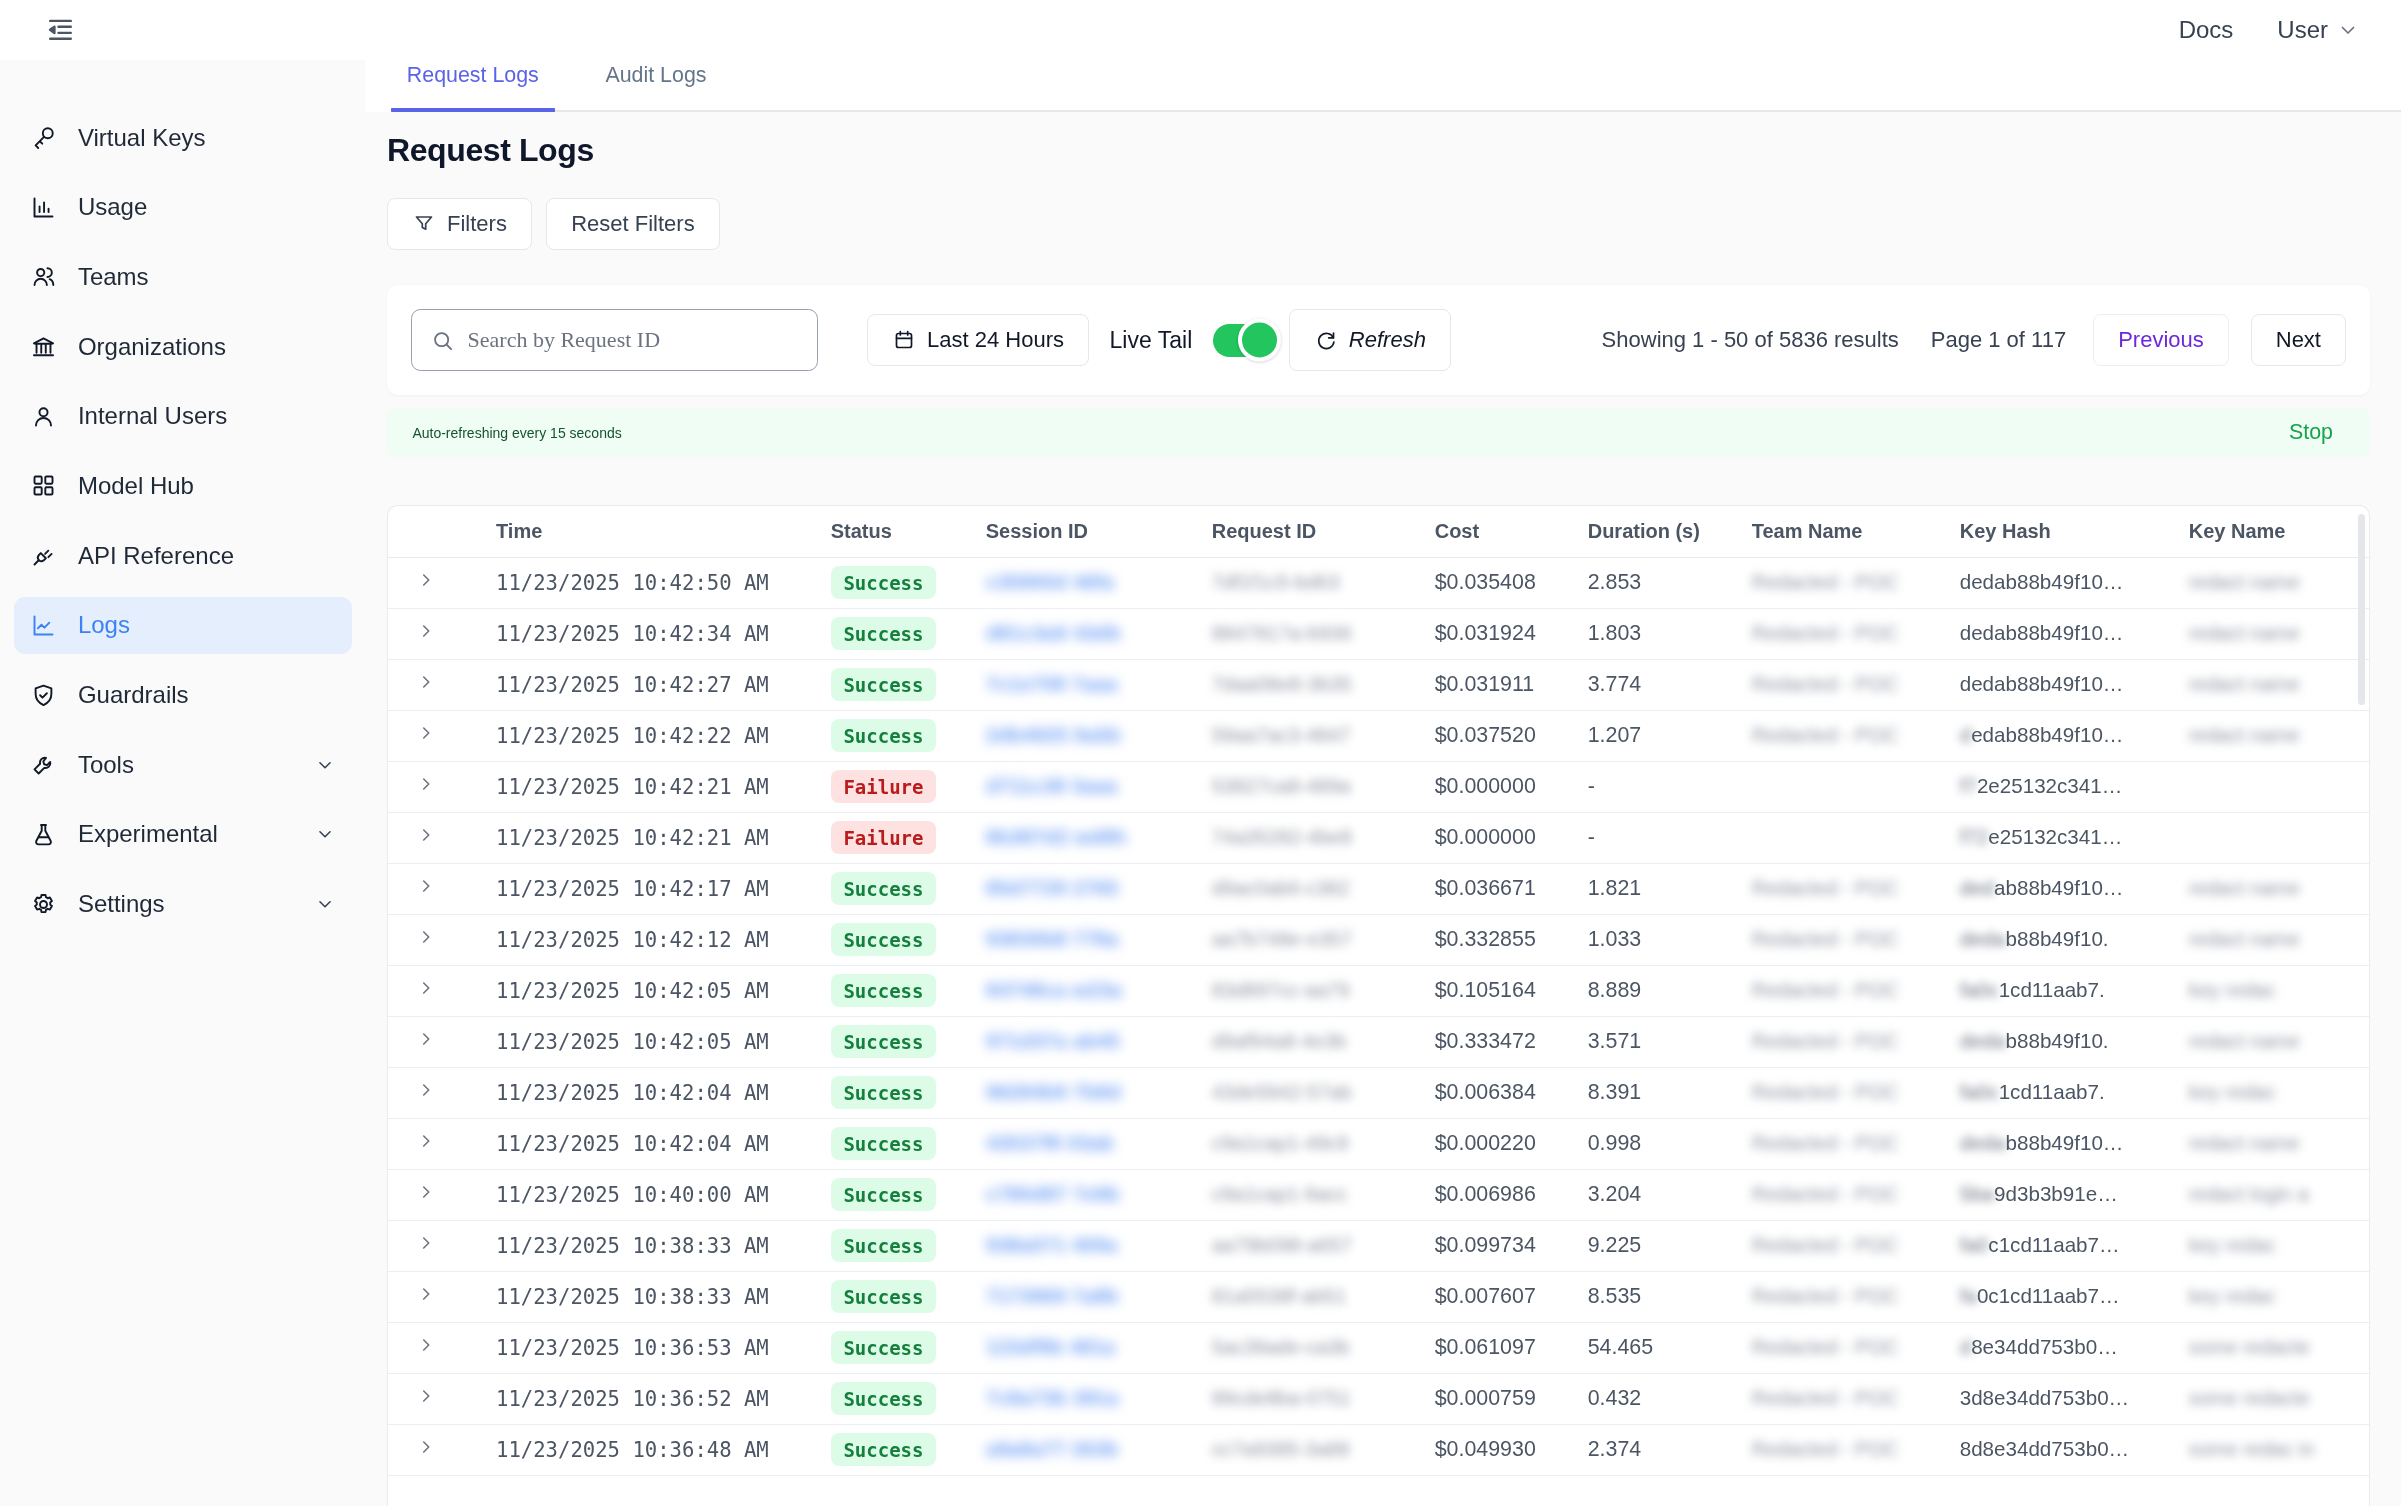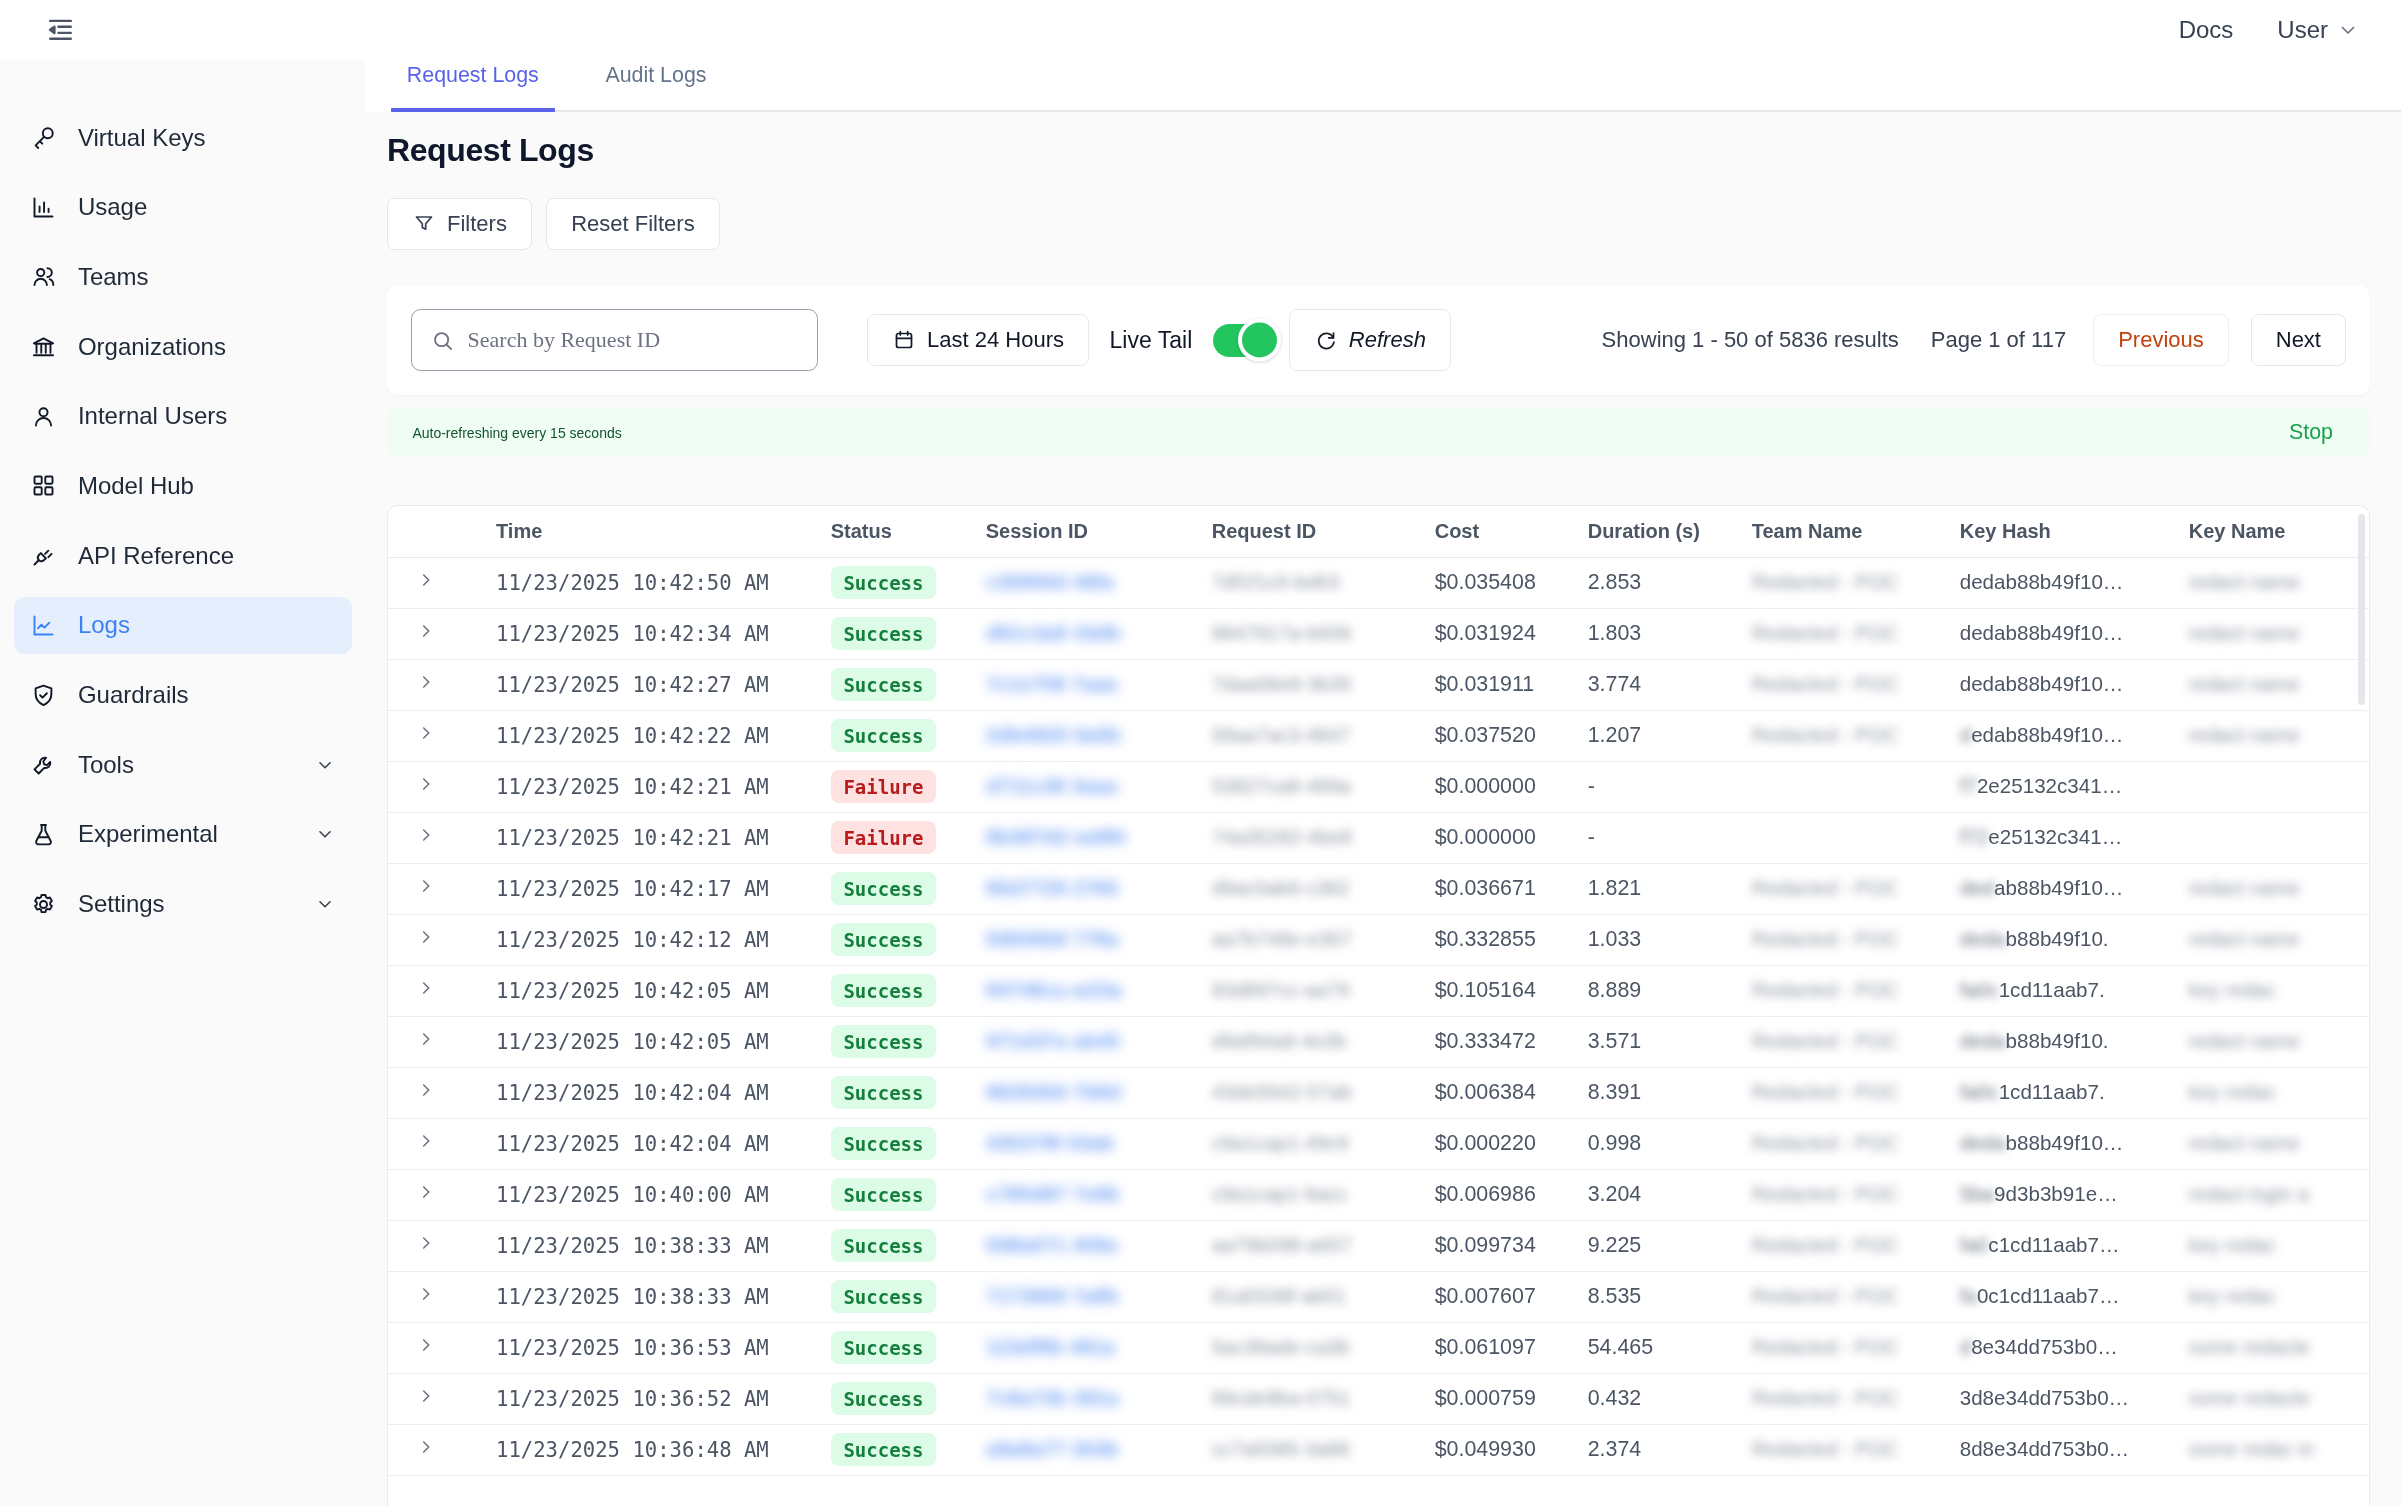--- a/index.html
+++ b/index.html
@@ -62,21 +62,21 @@
   .livetail { display:flex; align-items:center; gap:20.6px; margin-right:14px; }
   .livetail-label { font-size:23px; color:#111827; }
   .toggle { width:62px; height:33px; border-radius:16.7px; background:#22c55e; position:relative; cursor:pointer; }
   .toggle .knob { position:absolute; right:-6.4px; top:50%; transform:translateY(-50%);
                   width:43px; height:43px; border-radius:50%; background:#22c55e;
                   border:4.8px solid #ffffff; box-shadow:0 0.8px 3.2px rgba(0,0,0,0.18); }
   .btn-refresh { height:62px; color:#111827;font-style:italic; }
   .ctrl-spacer { flex:1; }
   .showing-text { font-size:22px; color:#374151; }
   .page-text { font-size:22px; color:#374151; margin:0 27px 0 32px; }
-  .btn-prev { color:#c2410c; border-color:#eceef2; }
+  .btn-prev { color:#6d28d9; border-color:#eceef2; }
   .btn-next { color:#111827; margin-left:22px; }
 
   .banner { margin-top:12.7px; height:49px; background:#f0fdf4; border-radius:8px;
             display:flex; align-items:center; justify-content:space-between;
             padding:0 37px 0 25.4px; }
   .banner-msg { font-size:14px; color:#14532d; }
   .banner-stop { font-size:21.4px; color:#16a34a; cursor:pointer; }
 
   
   .table-card { margin-top:48px; background:#ffffff; border:0.8px solid #e9eaee;

